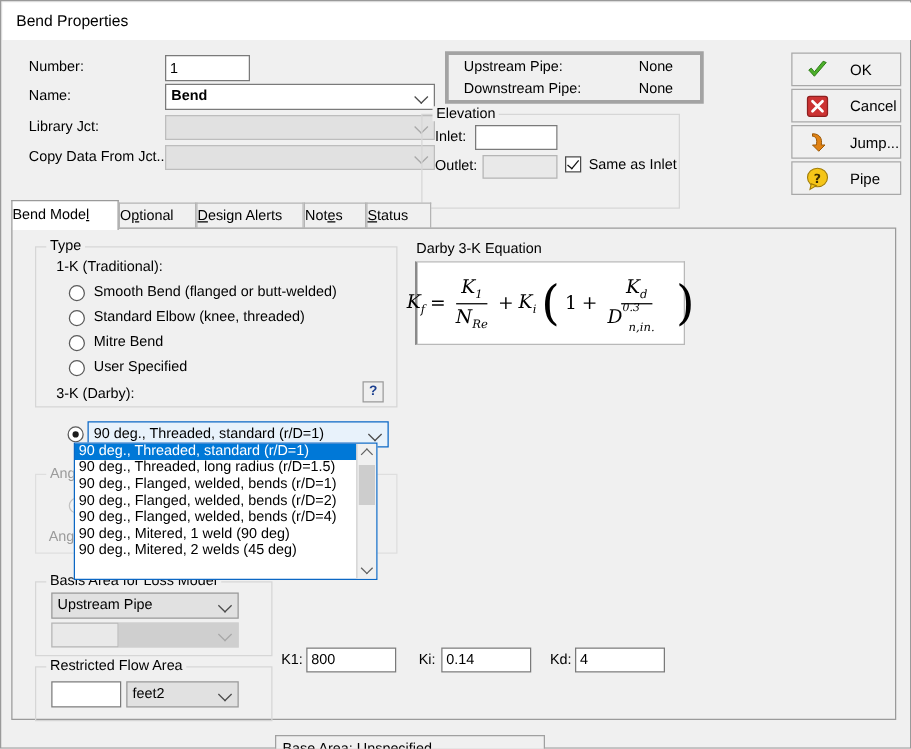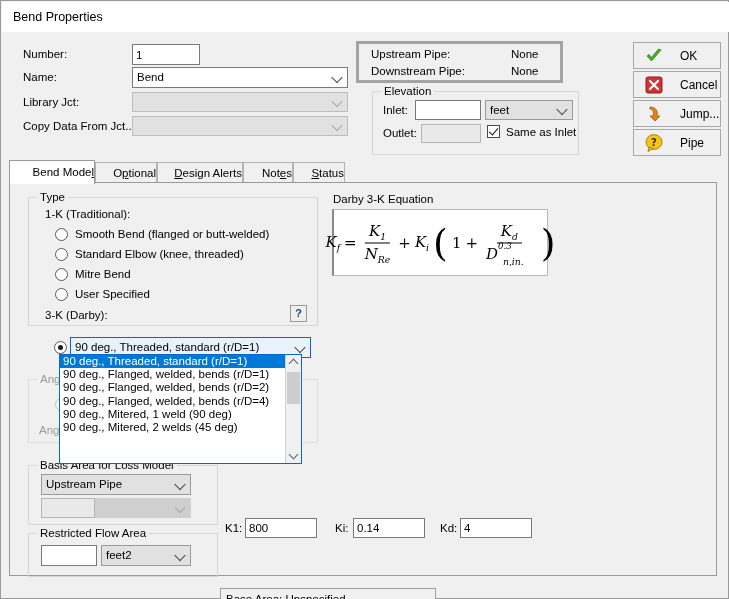--- a/index.html
+++ b/index.html
@@ -150,21 +150,21 @@
   
   #tabstrip { position: absolute; left: 8px; top: 159px; height: 23px; }
   .tab {
     position: absolute;
     top: 2px; height: 21px;
     background: #f0f0f0;
     border: 1px solid #b4b4b4;
     border-bottom: none;
     box-sizing: border-box;
     font-size: 11.5px;
-    text-align: right;
+    text-align: left;
     line-height: 20px;
   }
   .tab.active {
     top: 0px; height: 24px;
     background: #ffffff;
     border-color: #9a9a9a;
     line-height: 22px;
     z-index: 5;
   }
   .tab u { text-decoration: underline; }
@@ -287,21 +287,21 @@
 <div id="window">
 
   <div id="titlebar">
     <div class="title">Bend Properties</div>
   </div>
 
   <div class="lbl" style="left:22px; top:47px;">Number:</div>
   <input class="tbox" style="left: 131px; top: 43px; width: 68px; height: 21px;" value="1">
 
   <div class="lbl" style="left:22px; top:70px;">Name:</div>
-  <div class="combo" style="left:131px; top:66px; width:216px; height:21px; line-height:19px;">
+  <div class="combo" style="left:131px; top:66px; width:216px; height:21px; line-height:19px;font-weight:bold;">
     <span>Bend</span>
     <span class="arrow">
         <i class="chev"></i>
       </span>
   </div>
 
   <div class="lbl" style="left:22px; top:95px;">Library Jct:</div>
   <div class="combo disabled" style="left:131px; top:91px; width:216px; height:20px; line-height:18px;">
     <span></span>
     <span class="arrow">
@@ -317,30 +317,24 @@
       </span>
   </div>
 
   <div class="infobox" style="left:355px; top:40px; width:207px; height:42px;">
     <div class="lbl" style="left:12px; top:4px;">Upstream Pipe:</div>
     <div class="lbl" style="left:152px; top:4px;">None</div>
     <div class="lbl" style="left:12px; top:21px;">Downstream Pipe:</div>
     <div class="lbl" style="left:152px; top:21px;">None</div>
   </div>
 
-  <div class="group" style="left:371px; top:90px; width:207px; height:64px;">
+  <div class="group" style="left:336px; top:90px; width:207px; height:76px;">
     <span class="gtitle">Elevation</span>
     <div class="lbl" style="left:10px; top:12px;">Inlet:</div>
     <input class="tbox" style="left: 42px; top: 8px; width: 66px; height: 20px;" value="">
-    <div class="combo gray" style="left:112px; top:8px; width:88px; height:20px; line-height:18px;">
-      <span>feet</span>
-      <span class="arrow">
-          <i class="chev"></i>
-        </span>
-    </div>
     <div class="lbl" style="left:10px; top:35px;">Outlet:</div>
     <input class="tbox disabled" style="left: 48px; top: 32px; width: 60px; height: 19px;" value="" disabled="">
     <div class="check checked" style="left:114px; top:33px;"></div>
     <div class="lbl" style="left:133px; top:34px;">Same as Inlet</div>
   </div>
 
   <div class="btn" style="left:632px; top:70px; width:88px; height:27px;">
     <span class="bico">
       <svg width="20" height="20" viewBox="0 0 20 20">
           <rect x="2" y="2" width="16" height="16" rx="2" fill="#cc3333" stroke="#8e1f1f" stroke-width="1"></rect>
@@ -487,20 +481,21 @@
       <span class="frac">
         <span class="num"><i>K</i><sub>d</sub></span>
         <span class="den"><i>D</i><sup style="position:relative; top:-4px;">0.3</sup><sub style="position:relative; left:-9px; top:2px;">n,in.</sub></span>
       </span>
       <span class="paren">)</span>
     </div>
   </div>
 
   <div id="dropdown">
     <div class="ditem sel">90 deg., Threaded, standard (r/D=1)</div>
+    <div class="ditem">90 deg., Threaded, long radius (r/D=1.5)</div>
     <div class="ditem">90 deg., Flanged, welded, bends (r/D=1)</div>
     <div class="ditem">90 deg., Flanged, welded, bends (r/D=2)</div>
     <div class="ditem">90 deg., Flanged, welded, bends (r/D=4)</div>
     <div class="ditem">90 deg., Mitered, 1 weld (90 deg)</div>
     <div class="ditem">90 deg., Mitered, 2 welds (45 deg)</div>
 
     <div id="dscroll">
       <div class="sbtn" style="top:0;">
           <i class="sarrow up"></i>
         </div>

